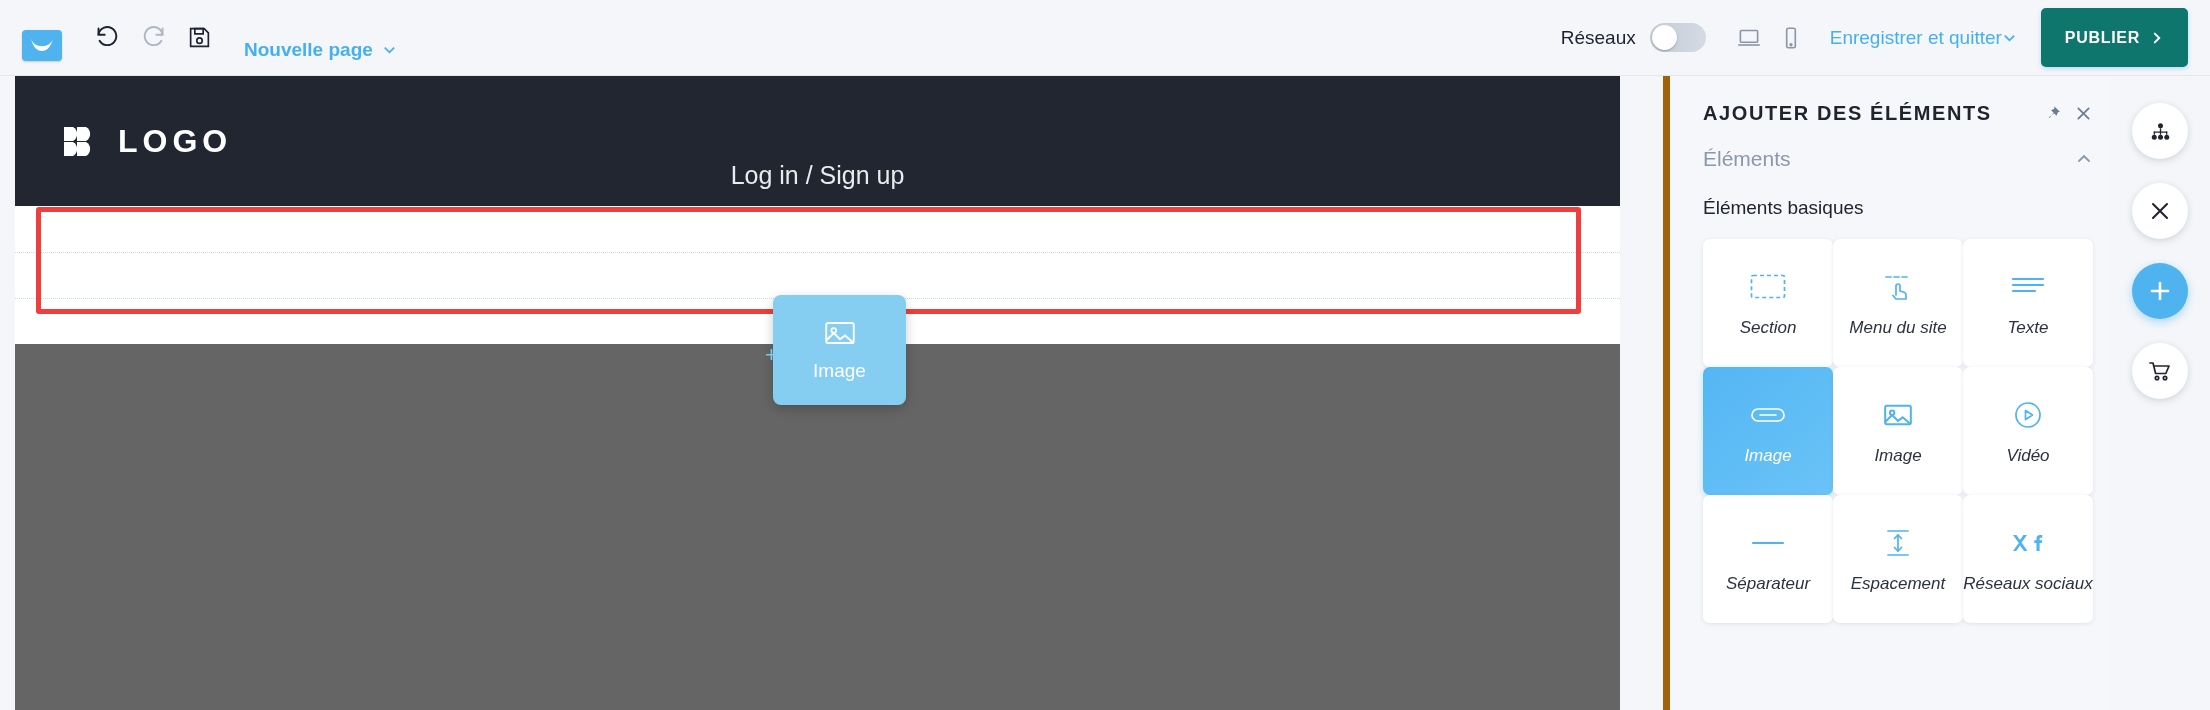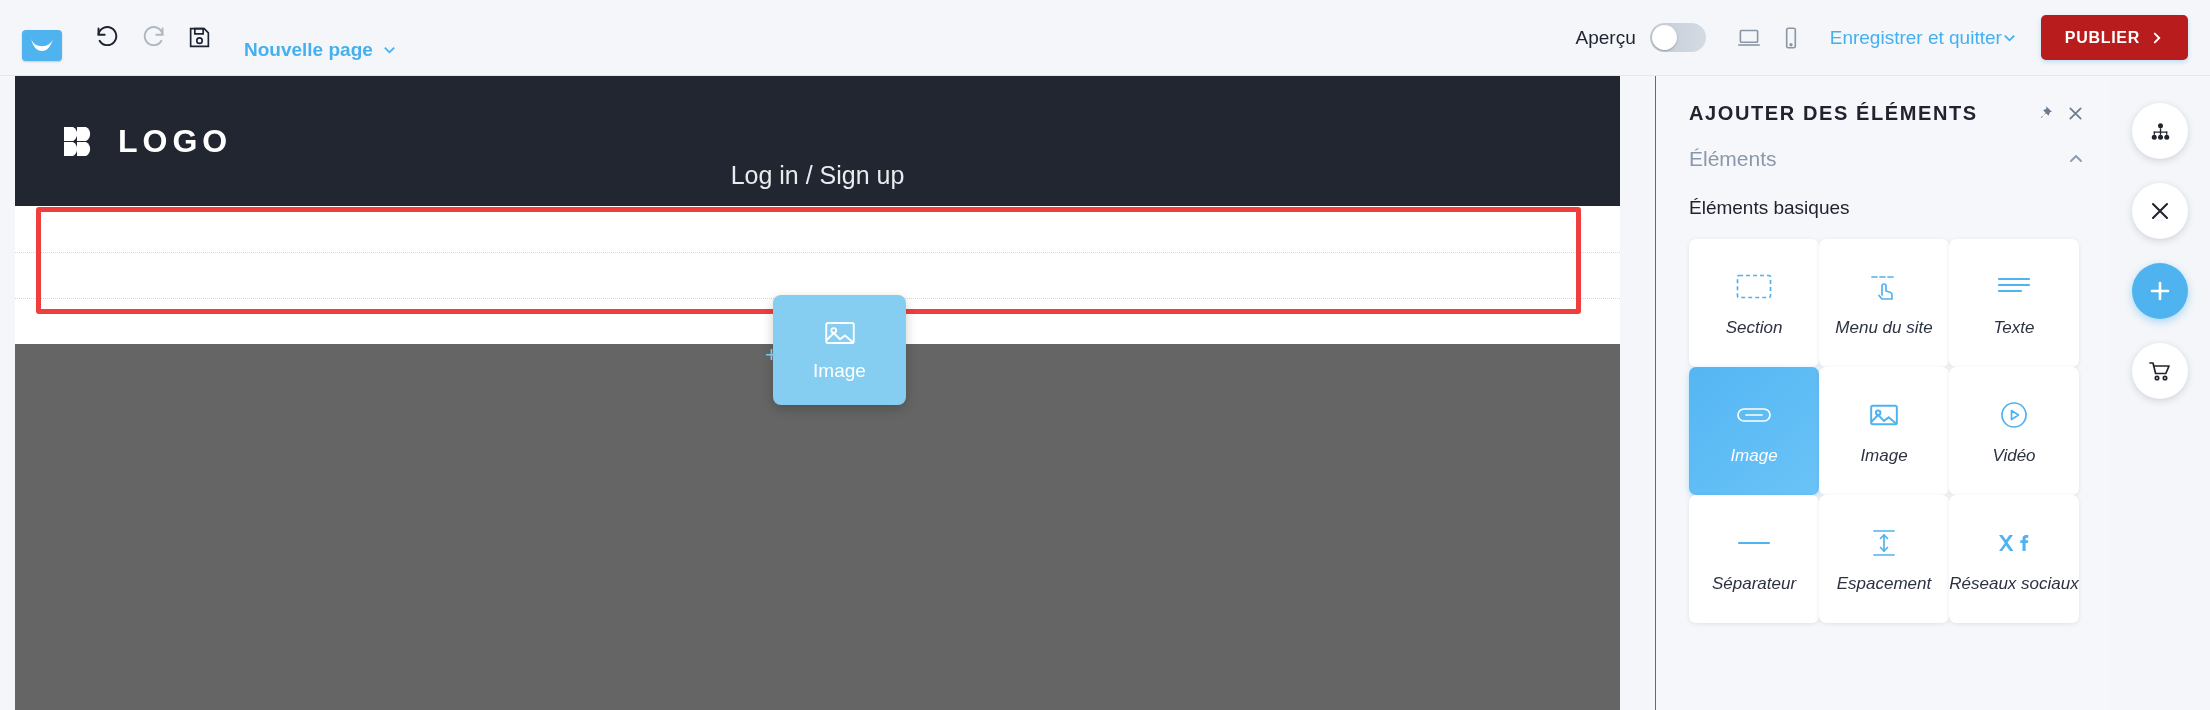--- a/index.html
+++ b/index.html
@@ -47,22 +47,22 @@
     position: absolute; top: 2px; left: 2px;
     width: 25px; height: 25px; border-radius: 50%;
     background: #fff; box-shadow: 0 1px 2px rgba(0,0,0,.25);
   }
   .dev-ic { width: 42px; height: 42px; display: flex; align-items: center; justify-content: center; cursor: pointer; }
   .save-quit {
     display: flex; align-items: center; 
     color: #45b0ef; font-size: 19px; margin-left: 18px; margin-right: 24px; cursor: pointer;
   }
   .publish-btn {
-    height: 45px; padding: 0 24px; border: none; border-radius: 5px;
-    background: #b91c1c; color: #fff; font-size: 16px; font-weight: 700;
+    height: 59px; padding: 0 24px; border: none; border-radius: 5px;
+    background: #0f766e; color: #fff; font-size: 16px; font-weight: 700;
     letter-spacing: .7px; display: flex; align-items: center; gap: 10px;
     cursor: pointer; font-family: inherit;
     box-shadow: 0 2px 4px rgba(79,179,240,.35);
   }
 
   
   .canvas-wrap {
     position: absolute; top: 76px; left: 15px;
     width: 1605px; height: 634px;
     background: #fff; overflow: hidden;
@@ -100,23 +100,23 @@
     gap: 12px; box-shadow: 0 4px 12px rgba(0,0,0,.2);
   }
   .drag-ghost .gl { color: #fff; font-size: 19px; }
   .ghost-plus {
     position: absolute; left: -8px; top: 47px;
     color: #7fc7ee; font-size: 22px; font-weight: 300;
   }
 
   
   .panel {
-    position: absolute; top: 76px; right: 100px;
+    position: absolute; top: 76px; right: 92px;
     width: 455px; height: 634px;
-    background: #f5f7fa; border-left: 1px solid #a16207;
+    background: #f5f7fa; border-left: 7px solid #a16207;
   }
   .panel-head {
     display: flex; align-items: center; padding: 26px 26px 0 33px;
   }
   .panel-title {
     font-size: 20px; font-weight: 700; color: #20242e; letter-spacing: 1.6px;
   }
   .panel-acts { margin-left: auto; display: flex; align-items: center; gap: 14px; }
   .sec-row {
     display: flex; align-items: center; padding: 22px 26px 0 33px;
@@ -184,21 +184,21 @@
     </div>
     <div class="page-name">
       <span>Nouvelle page</span>
       <svg width="15" height="15" viewBox="0 0 16 16" fill="none" stroke="#45b0ef" stroke-width="1.9">
           <path d="M3 6l5 5 5-5"></path>
         </svg>
     </div>
   </div>
 
   <div class="tb-right">
-    <span class="apercu-label">Aperçu</span>
+    <span class="apercu-label">Réseaux</span>
     <div class="toggle">
         <div class="knob"></div>
       </div>
     <div class="dev-ic">
       <svg width="28" height="28" viewBox="0 0 26 26" fill="none" stroke="#8a96a6" stroke-width="1.5" stroke-linejoin="round">
         <rect x="5" y="6" width="16" height="11" rx="1"></rect>
           <path d="M3 19.5h20"></path>
       </svg>
     </div>
     <div class="dev-ic">

